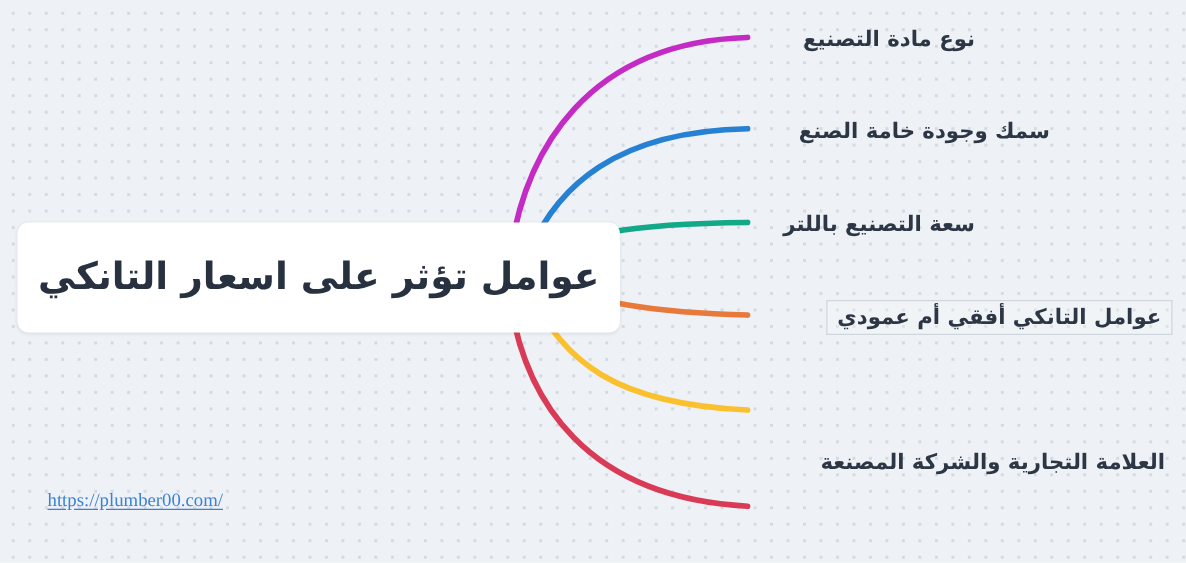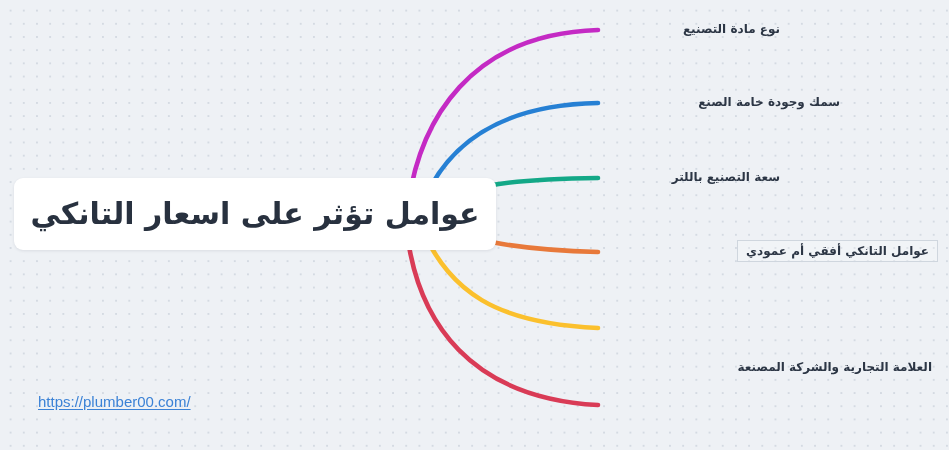--- a/index.html
+++ b/index.html
@@ -32,21 +32,21 @@
     height: 450px;
     z-index: 1;
   }
 
   
   .central-node {
     position: absolute;
     left: 14px;
     top: 178px;
     width: 482px;
-    height: 72px;
+    height: 88px;
     background: #ffffff;
     border-radius: 9px;
     box-shadow: 0 1px 3px rgba(40,50,70,0.10);
     display: flex;
     align-items: center;
     justify-content: center;
     z-index: 3;
     box-sizing: border-box;
     padding: 0 26px;
   }
@@ -60,21 +60,21 @@
     letter-spacing: 0;
   }
 
   
   .leaf {
     position: absolute;
     z-index: 3;
     display: flex;
     align-items: center;
     white-space: nowrap;
-    font-size: 12px;
+    font-size: 17px;
     font-weight: bold;
     color: #2c3645;
     line-height: 1.2;
     direction: rtl;
     box-sizing: border-box;
   }
   
   .leaf-inner {
     padding: 3px 6px;
   }
@@ -97,21 +97,21 @@
     left: 38px;
     top: 393px;
     z-index: 3;
     font-size: 15px;
     font-weight: normal;
     color: #3b82d6;
     text-decoration: underline;
     text-underline-offset: 2px;
     direction: ltr;
     cursor: pointer;
-    font-family: Liberation Sans, sans-serif;
+    font-family: Liberation Serif, serif;
   }
 </style>
 </head>
 <body>
 
 <div id="mindmap">
 
   <svg id="branch-layer" viewBox="0 0 949 450" xmlns="http://www.w3.org/2000/svg">
     <g fill="none" stroke-linecap="round" stroke-width="4.6">
       <path d="M 408 205 C 420 120 470 34 598 30" stroke="#c42ac4"></path>

